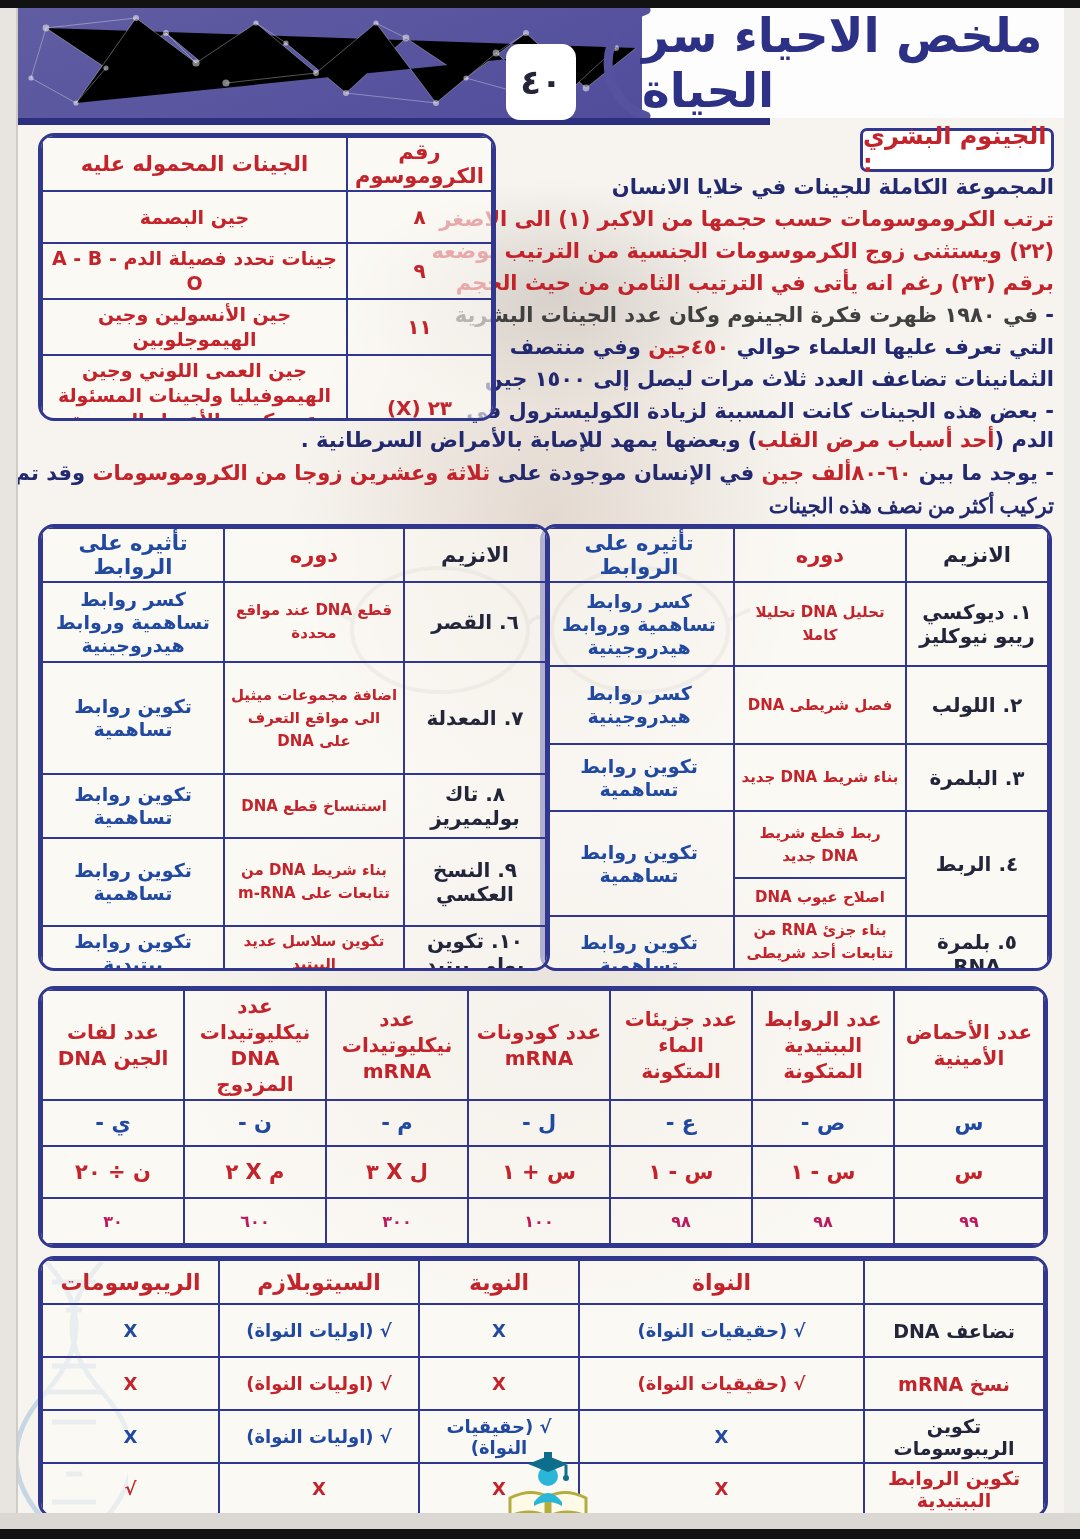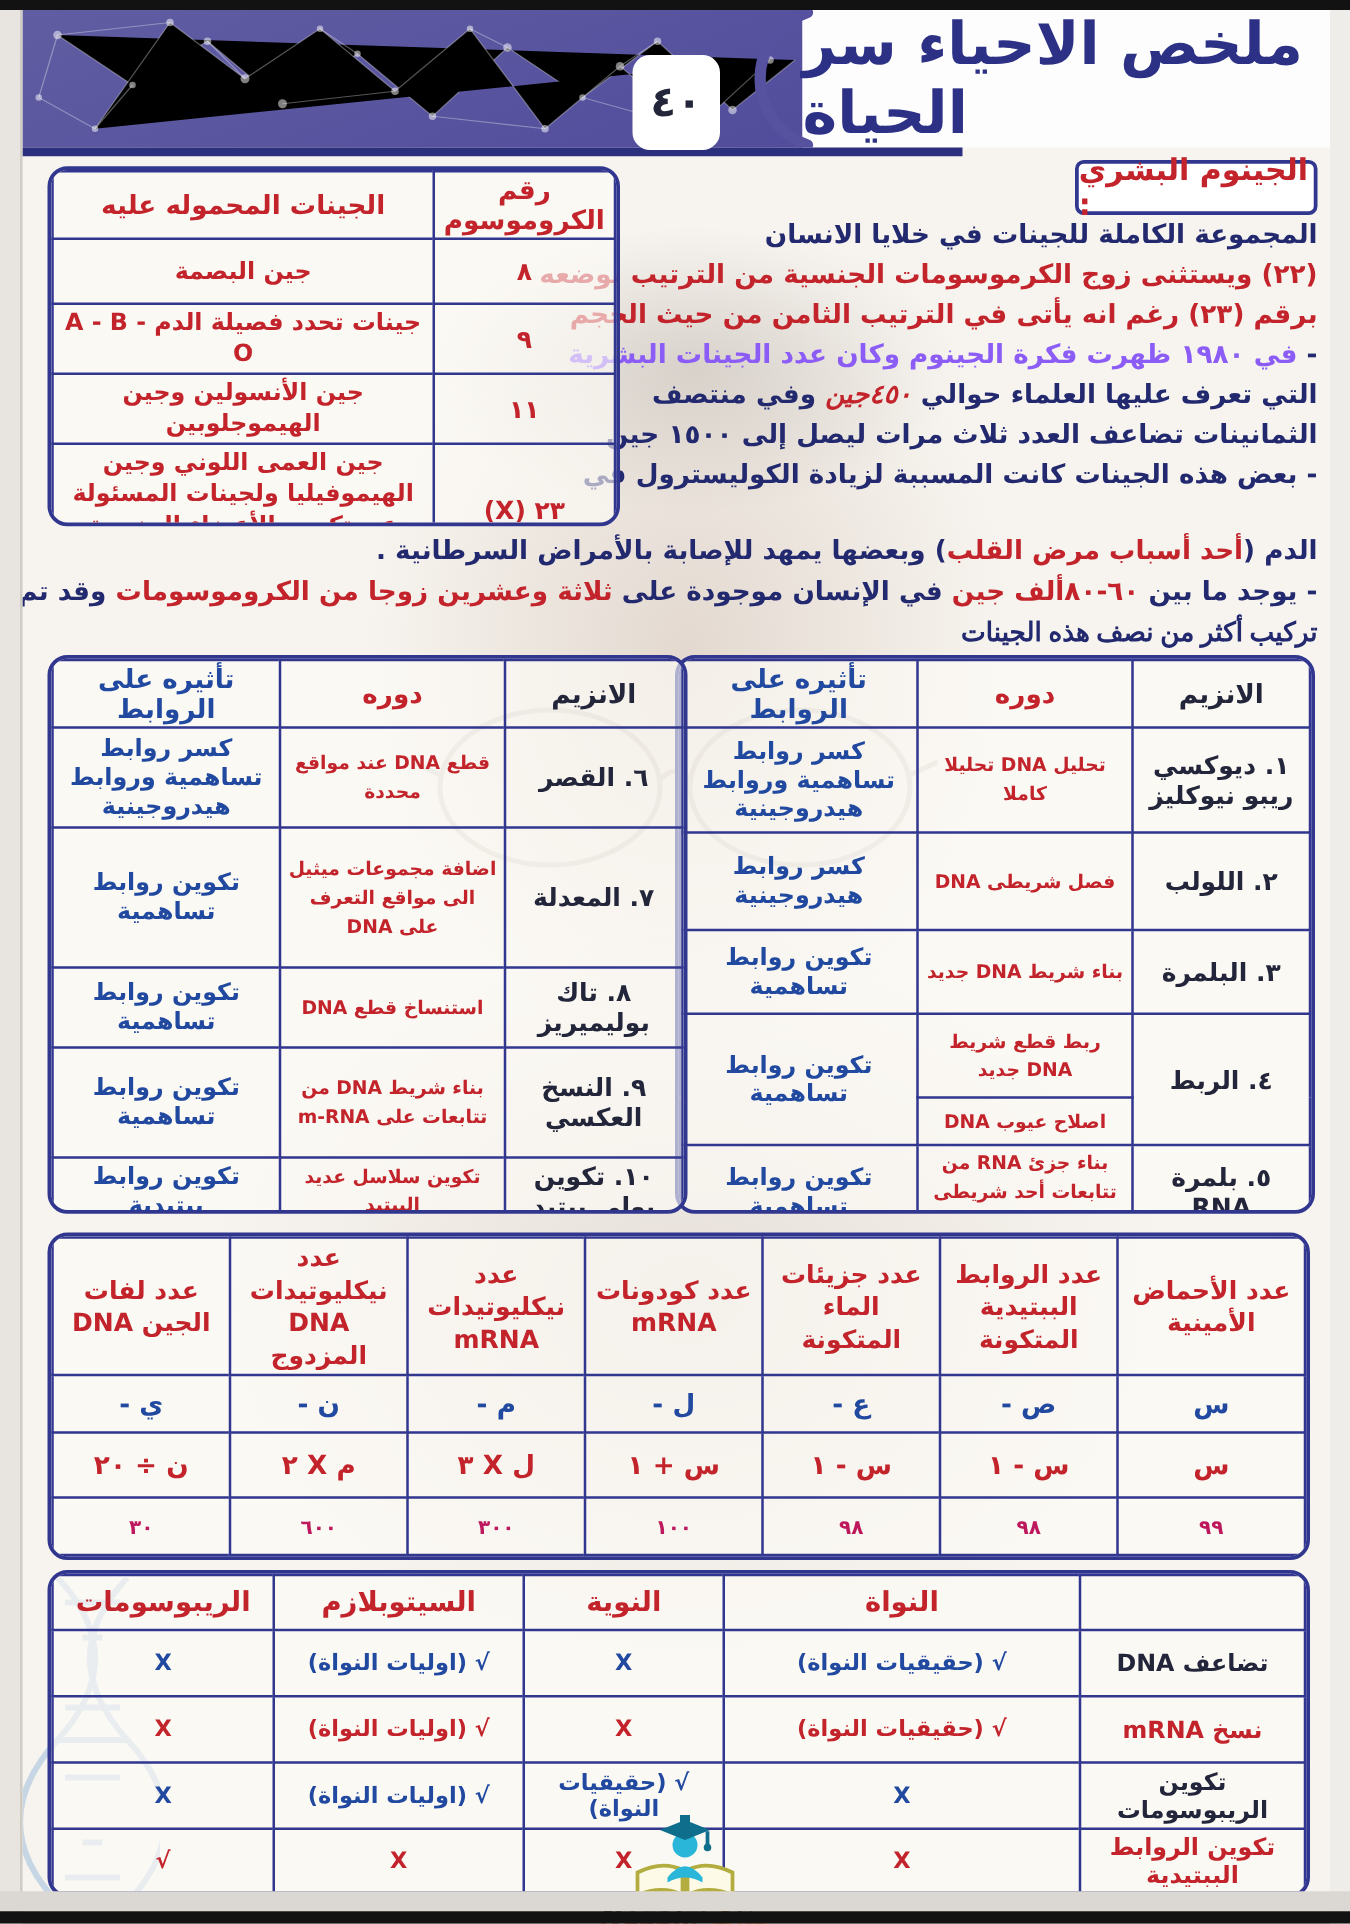--- a/index.html
+++ b/index.html
@@ -146,24 +146,25 @@
     <span>٤٠</span>
   </div>
   <div class="title-box">
     <span class="t">ملخص الاحياء سر الحياة</span>
   </div>
   <div class="underbar"></div>
 
   <div class="badge">الجينوم البشري :</div>
   <div class="genome-col">
       <div class="tline"><span style="color: rgb(35, 41, 111);">المجموعة الكاملة للجينات في خلايا الانسان</span></div>
+      <div class="tline"><span style="color: rgb(195, 36, 43);">ترتب الكروموسومات حسب حجمها من الاكبر (١) الى الاصغر</span></div>
       <div class="tline"><span style="color: rgb(195, 36, 43);">(٢٢) ويستثنى زوج الكرموسومات الجنسية من الترتيب بوضعه</span></div>
       <div class="tline"><span style="color: rgb(195, 36, 43);">برقم (٢٣) رغم انه يأتى في الترتيب الثامن من حيث الحجم</span></div>
-      <div class="tline"><span style="color: rgb(35, 41, 111);">- </span><span style="color: #8b5cf6;">في ١٩٨٠ ظهرت فكرة الجينوم وكان عدد الجينات البشرية</span></div>
-      <div class="tline"><span style="color: rgb(35, 41, 111);">التي تعرف عليها العلماء حوالي </span><span style="color: rgb(195, 36, 43); font-style: italic;">٤٥٠جين</span><span style="color: rgb(35, 41, 111);"> وفي منتصف</span></div>
+      <div class="tline"><span style="color: rgb(35, 41, 111);">- </span><span style="color: #404040;">في ١٩٨٠ ظهرت فكرة الجينوم وكان عدد الجينات البشرية</span></div>
+      <div class="tline"><span style="color: rgb(35, 41, 111);">التي تعرف عليها العلماء حوالي </span><span style="color: rgb(195, 36, 43);">٤٥٠جين</span><span style="color: rgb(35, 41, 111);"> وفي منتصف</span></div>
       <div class="tline"><span style="color: rgb(35, 41, 111);">الثمانينات تضاعف العدد ثلاث مرات ليصل إلى ١٥٠٠ جين</span></div>
       <div class="tline"><span style="color: rgb(35, 41, 111);">- </span><span style="color: rgb(35, 41, 111);">بعض هذه الجينات كانت المسببة لزيادة الكوليسترول في</span></div>
     </div>
   <div class="genome-full">
       <div class="tline"><span style="color: rgb(35, 41, 111); margin-top: 44px;">الدم (</span><span style="color: rgb(195, 36, 43);">أحد أسباب مرض القلب</span><span style="color: rgb(35, 41, 111);">) وبعضها يمهد للإصابة بالأمراض السرطانية .</span></div>
       <div class="tline"><span style="color: rgb(35, 41, 111);">- يوجد ما بين </span><span style="color: rgb(195, 36, 43);">٦٠-٨٠ألف جين</span><span style="color: rgb(35, 41, 111);"> في الإنسان موجودة على </span><span style="color: rgb(195, 36, 43);">ثلاثة وعشرين زوجا من الكروموسومات</span><span style="color: rgb(35, 41, 111);"> وقد تم اكتشاف</span></div>
       <div class="tline" style="margin-left: 250px; font-family: Liberation Serif, serif;"><span style="color: rgb(35, 41, 111);">تركيب أكثر من نصف هذه الجينات</span></div>
     </div>
 
   <div class="tbl-wrap chromo-pos">

